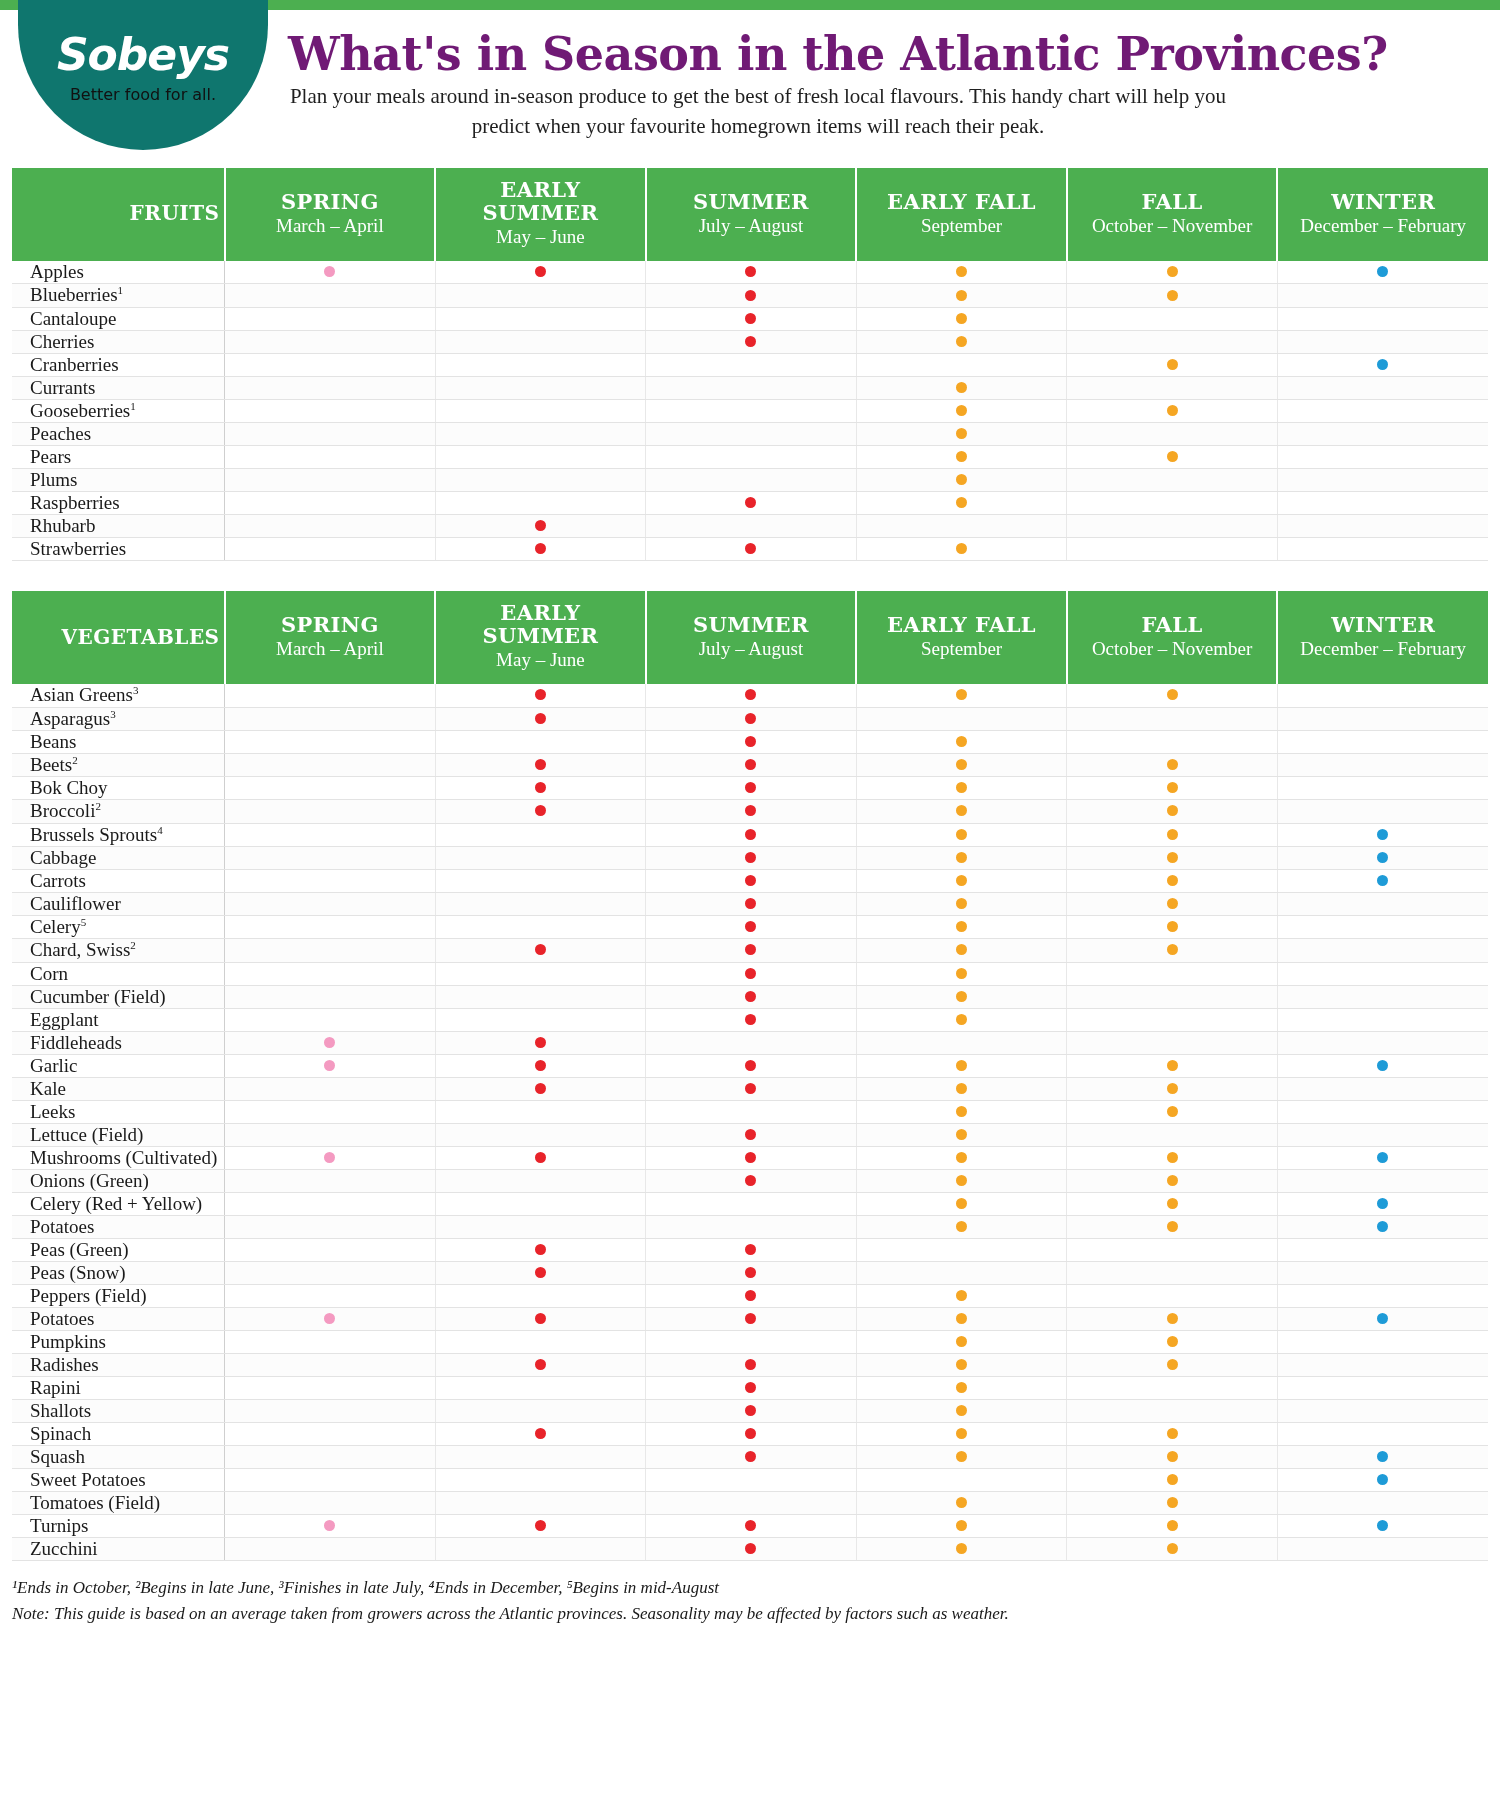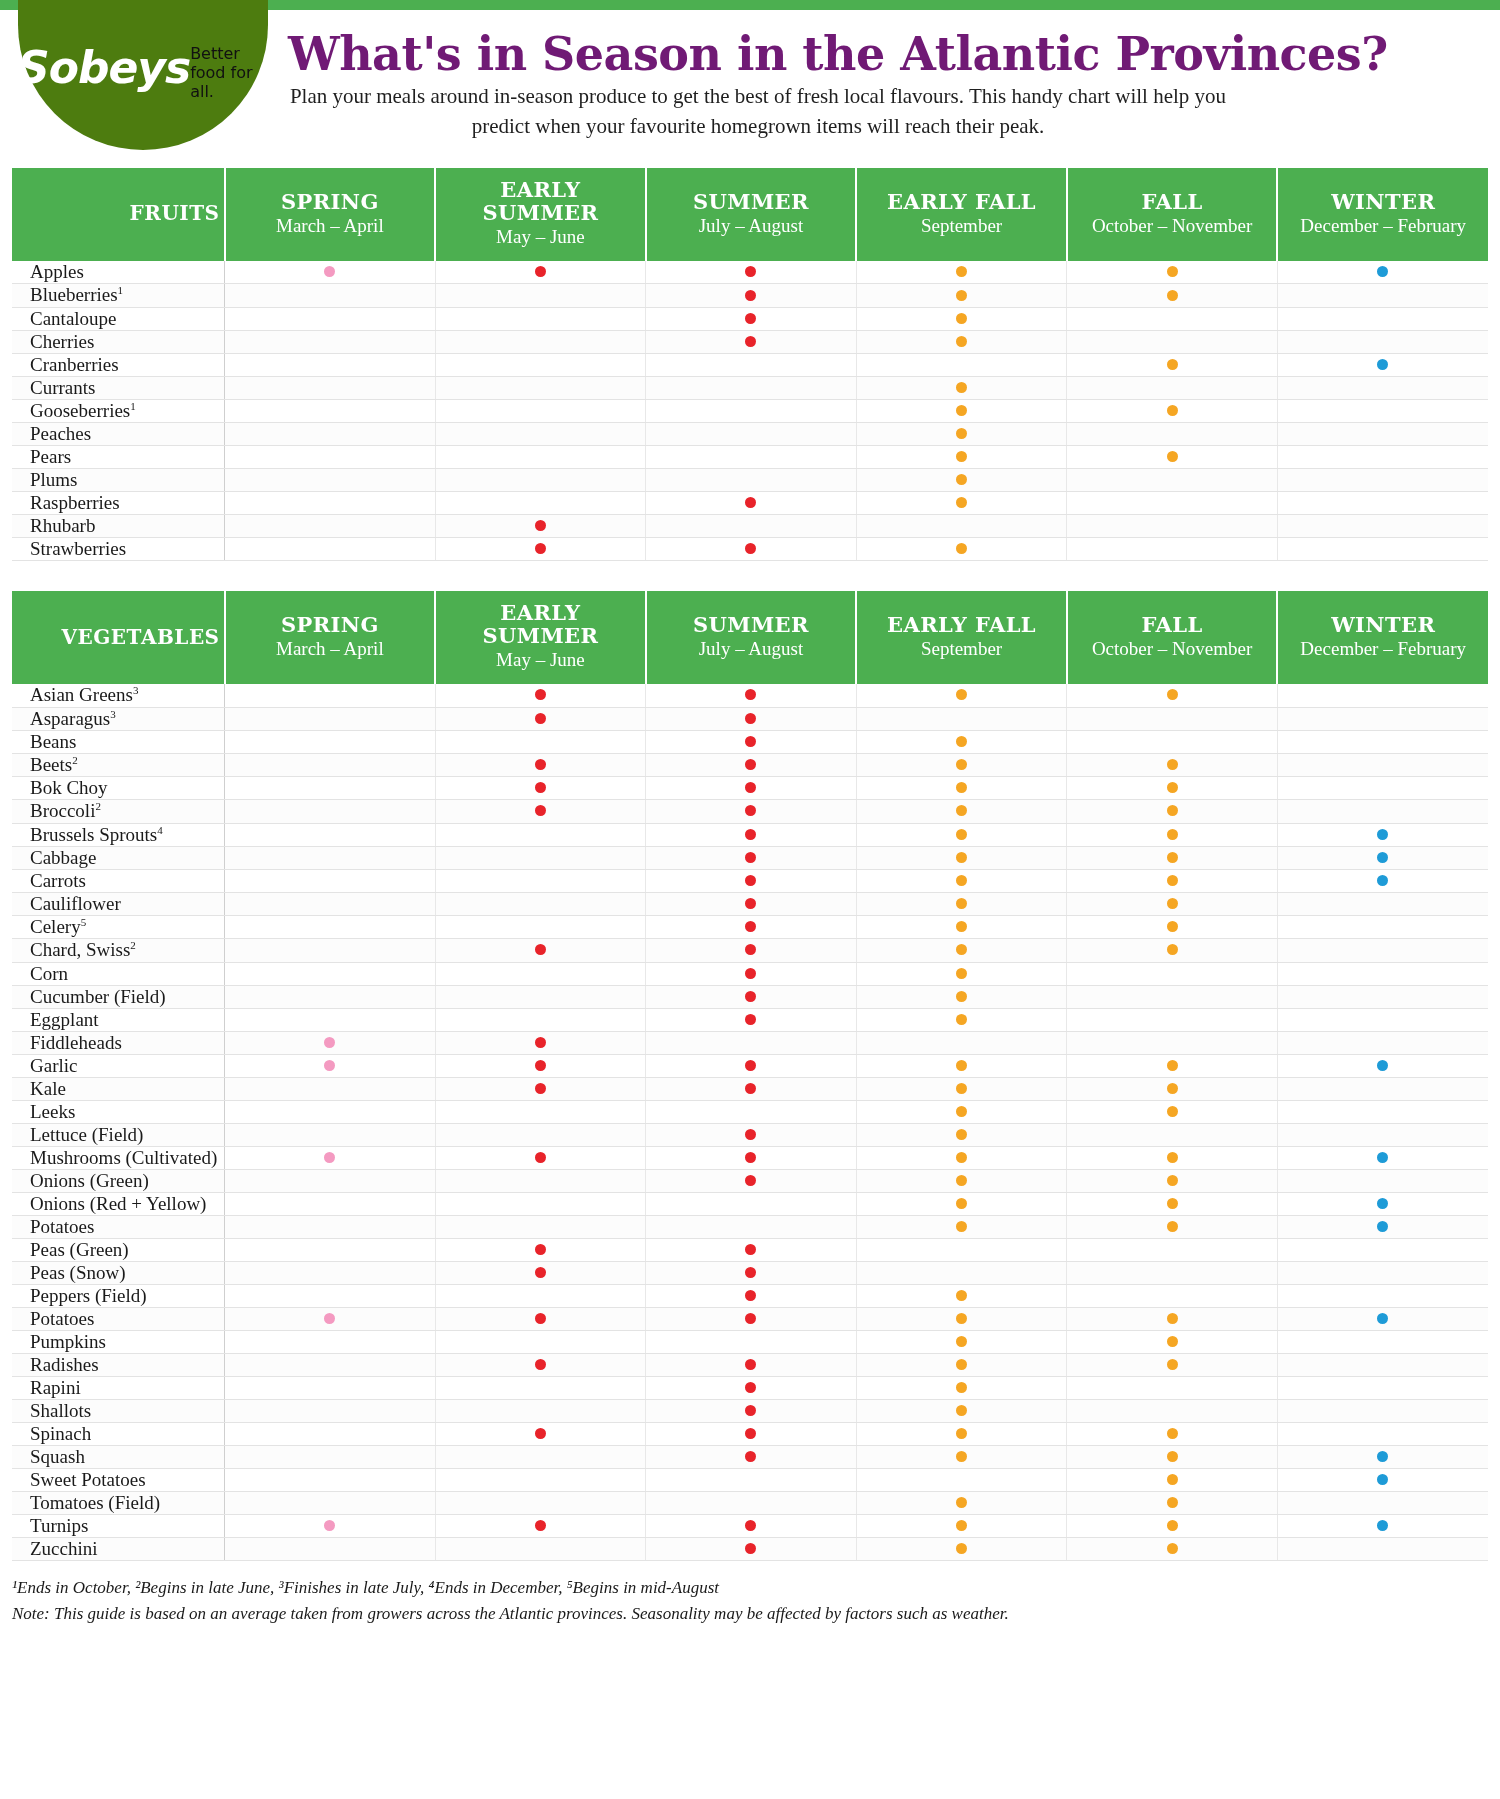--- a/index.html
+++ b/index.html
@@ -24,24 +24,24 @@
     position: relative;
     height: 168px;
     width: 1500px;
   }
   .logo-badge {
     position: absolute;
     top: 0;
     left: 18px;
     width: 250px;
     height: 150px;
-    background: #4d7c0f;
+    background: #0f766e;
     border-radius: 0 0 125px 125px;
     display: flex;
-    flex-direction: row;
+    flex-direction: column;
     align-items: center;
     justify-content: center;
     padding-bottom: 14px;
   }
   .logo-word {
     font-family: "DejaVu Sans", sans-serif;
     font-style: italic;
     font-weight: bold;
     font-size: 44px;
     color: #ffffff;
@@ -580,21 +580,21 @@
         <tr>
           <td class="name">Onions (Green)</td>
           <td></td>
           <td></td>
           <td><span class="dot red"></span></td>
           <td><span class="dot gold"></span></td>
           <td><span class="dot gold"></span></td>
           <td></td>
         </tr>
         <tr>
-          <td class="name">Onions (Red + Yellow)</td>
+          <td class="name">Celery (Red + Yellow)</td>
           <td></td>
           <td></td>
           <td></td>
           <td><span class="dot gold"></span></td>
           <td><span class="dot gold"></span></td>
           <td><span class="dot blue"></span></td>
         </tr>
         <tr>
           <td class="name">Potatoes</td>
           <td></td>

